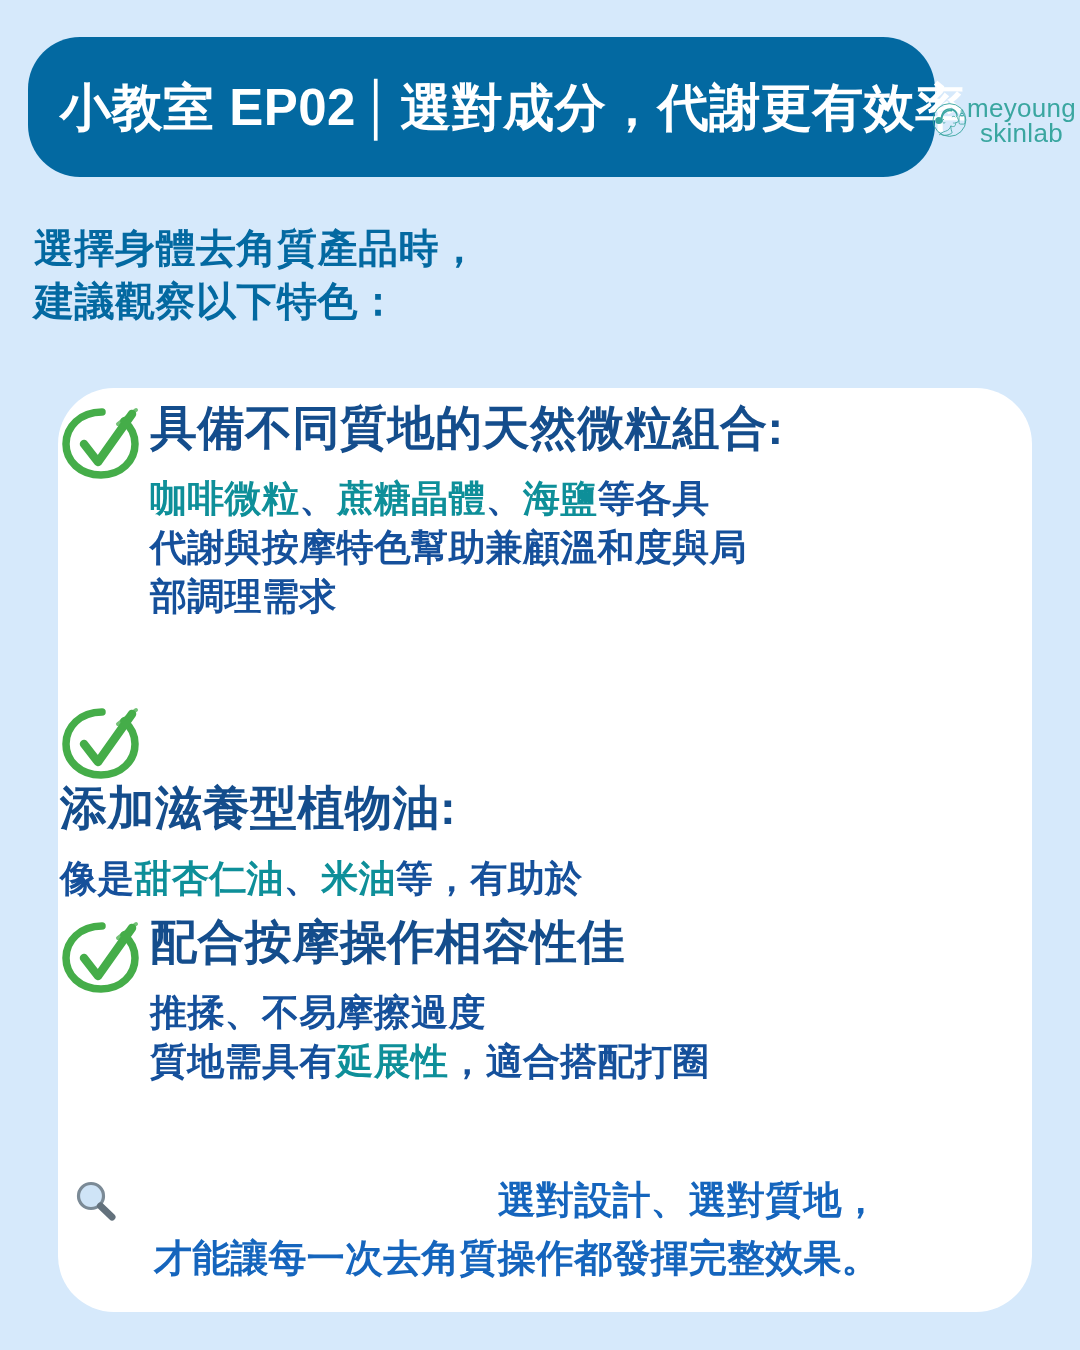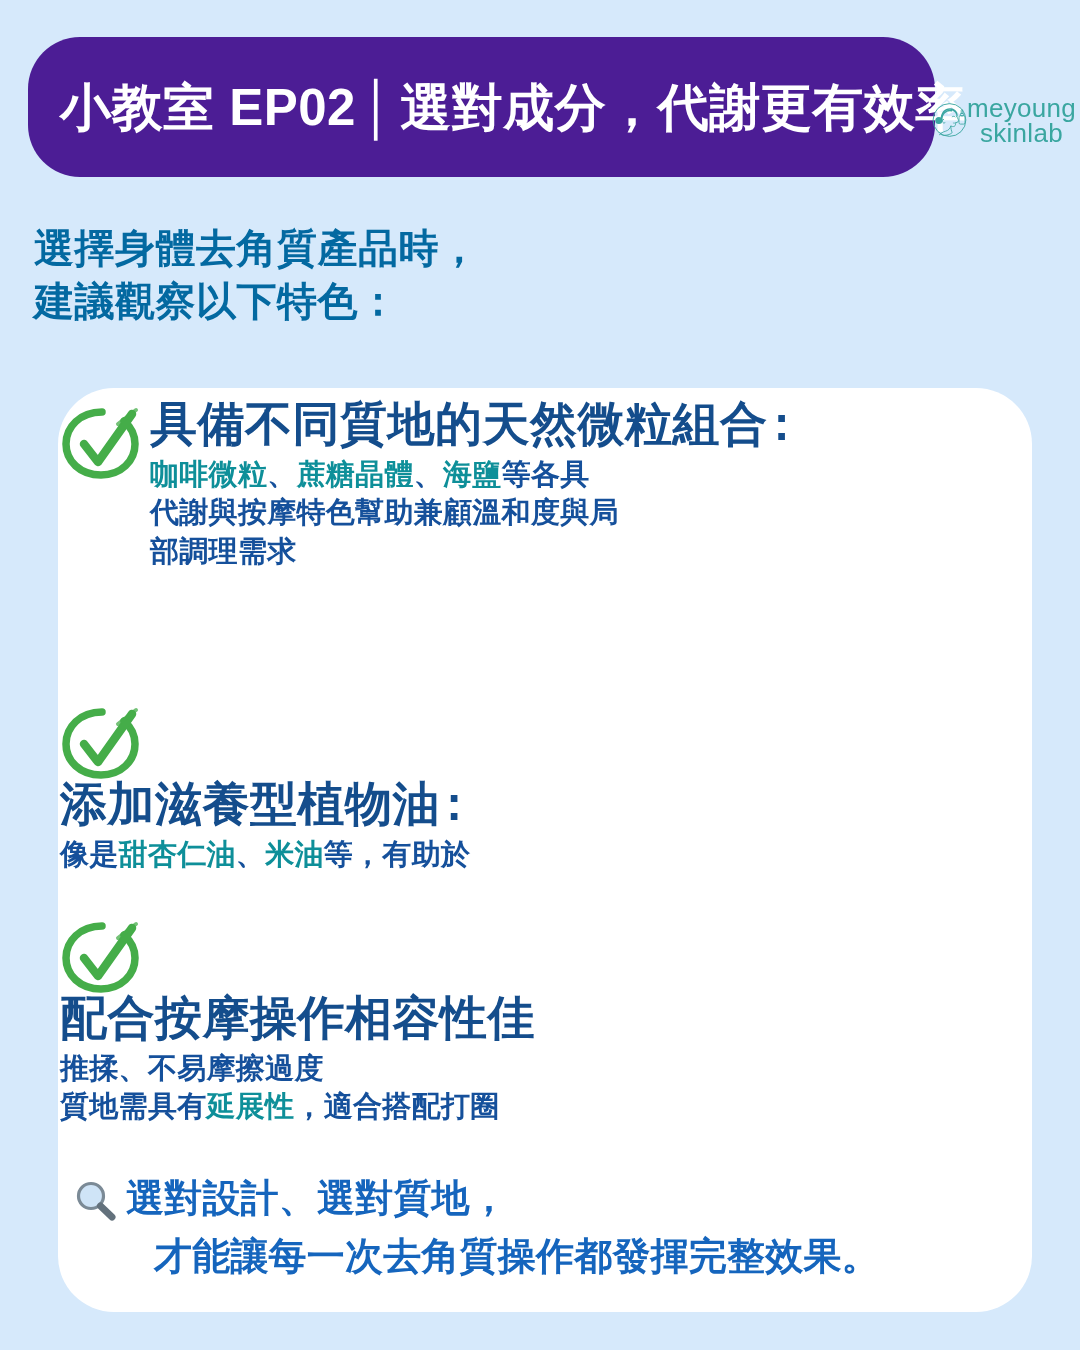--- a/index.html
+++ b/index.html
@@ -30,21 +30,21 @@
     width: 1080px;
     height: 220px;
   }
 
   #title-pill {
     position: absolute;
     left: 28px;
     top: 37px;
     width: 907px;
     height: 140px;
-    background: #4c1d95;
+    background: #0369a1;
     border-radius: 52px;
     display: flex;
     align-items: center;
     box-sizing: border-box;
     padding-left: 32px;
   }
 
   #title-text {
     color: #ffffff;
     font-size: 51px;
@@ -96,33 +96,32 @@
 
   
   #card {
     position: absolute;
     left: 58px;
     top: 388px;
     width: 974px;
     height: 924px;
     background: #ffffff;
     border-radius: 56px;
-    font-family: Liberation Mono, monospace;
   }
 
   .bullet {
     position: absolute;
     left: 0;
     width: 974px;
     display: flex;
     align-items: flex-start;
   }
   #b0 { top: 14px; }
   #b1 { top: 314px; flex-direction: column; }
-  #b2 { top: 528px; flex-direction: column; }
+  #b2 { top: 528px; }
 
   .check-icon {
     flex: 0 0 auto;
     width: 92px;
     height: 78px;
     margin-left: -2px;
     margin-top: 2px;
   }
 
   .bullet-body {
@@ -135,37 +134,38 @@
     color: #144d8c;
     font-size: 47px;
     font-weight: 700;
     line-height: 1.1;
     letter-spacing: 0.5px;
     white-space: nowrap;
   }
 
   .bullet-sub {
     color: #15509b;
-    font-size: 29px;
+    font-size: 37px;
     font-weight: 700;
     line-height: 1.33;
     letter-spacing: 0.3px;
-    margin-top: 4px;
+    margin-top: 20px;
   }
   .bullet-sub .ln { display: block; white-space: nowrap; }
   .hl { color: #0e8f99; }
 
   
   #footer-note {
     position: absolute;
     left: 72px;
     top: 1172px;
     width: 940px;
     display: flex;
     align-items: flex-start;
+    text-align: right;
   }
   #magnifier-icon {
     flex: 0 0 auto;
     width: 48px;
     height: 48px;
     margin-top: 6px;
   }
   #footer-lines {
     margin-left: 6px;
     color: #1565bd;

